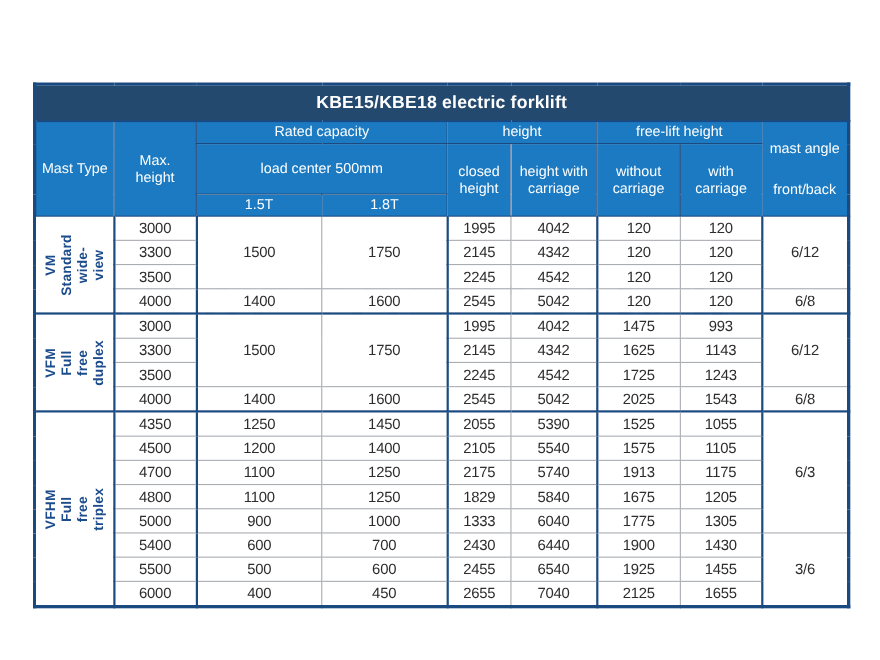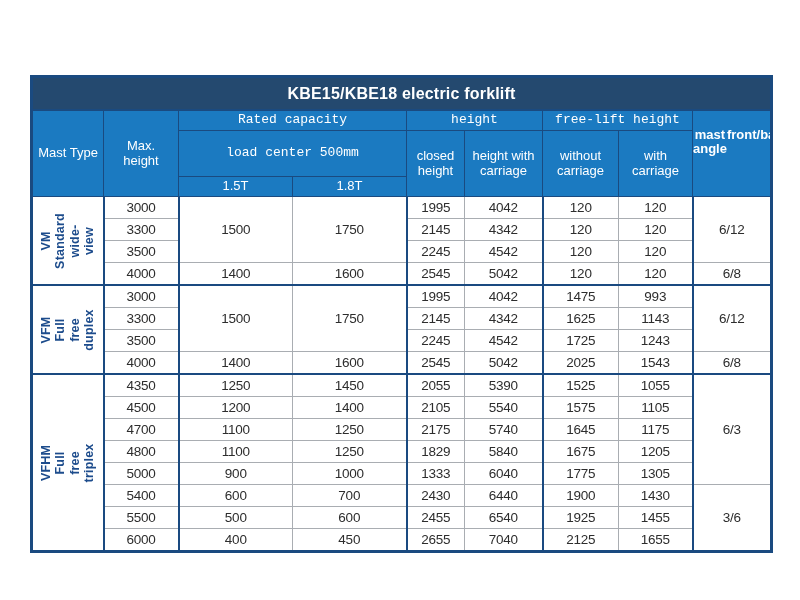--- a/index.html
+++ b/index.html
@@ -24,26 +24,26 @@
   
   .title-cell{background:#24496f;color:#ffffff;height:31px;font-size:16px;font-weight:bold;
               border-bottom:2px solid #1a4a80;letter-spacing:0.2px;}
 
   
   thead th.h{background:#1b7ac1;color:#ffffff;font-weight:normal;font-size:13px;
              line-height:1.12;border:1.5px solid #1a4a80;white-space:pre-line;}
   tr.hr1 th{height:19px;}
   tr.hr2 th{height:20px;}
   tr.hr3 th{height:19px;}
-  th.no-b{border-bottom:none;font-family:Liberation Mono, monospace;}
+  th.no-b{border-bottom:none;}
   th.no-t{border-top:none;}
   th.sub-div{border-left:1px solid #7fb3d8;}
   th.sub-top{border-top:1px solid #7fb3d8;}
-  .angle-flex{display:flex;flex-direction:row;justify-content:space-between;
-              height:52px;padding:2px 0;font-weight:bold;}
+  .angle-flex{display:flex;flex-direction:column;justify-content:space-between;
+              height:52px;padding:2px 0;}
 
   
   tbody td{background:#ffffff;color:#2d2d2d;font-size:13.5px;height:21px;
            border:1px solid #a9adb2;letter-spacing:-0.2px;}
   tbody td.col0{border-right:2px solid #1a4a80;}
   tbody td.col1{border-right:2.5px solid #1a4a80;}
   tbody td.col3{border-right:2.5px solid #1a4a80;text-align:center;}
   tbody td.col5{border-right:2.5px solid #1a4a80;}
   tbody td.col7{border-right:2.5px solid #1a4a80;}
   tbody td.end{border-bottom:2.5px solid #1a4a80;}
@@ -211,21 +211,21 @@
             <td class="col5">5540</td>
             <td class="col6">1575</td>
             <td class="col7">1105</td>
           </tr>
           <tr>
             <td class="col1">4700</td>
             <td class="col2">1100</td>
             <td class="col3">1250</td>
             <td class="col4">2175</td>
             <td class="col5">5740</td>
-            <td class="col6">1645</td>
+            <td class="col6">1913</td>
             <td class="col7">1175</td>
           </tr>
           <tr>
             <td class="col1">4800</td>
             <td class="col2">1100</td>
             <td class="col3">1250</td>
             <td class="col4">1829</td>
             <td class="col5">5840</td>
             <td class="col6">1675</td>
             <td class="col7">1205</td>

